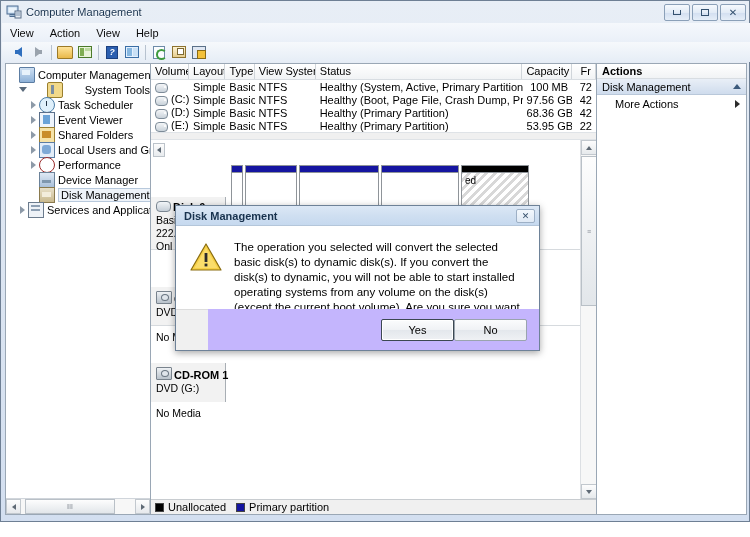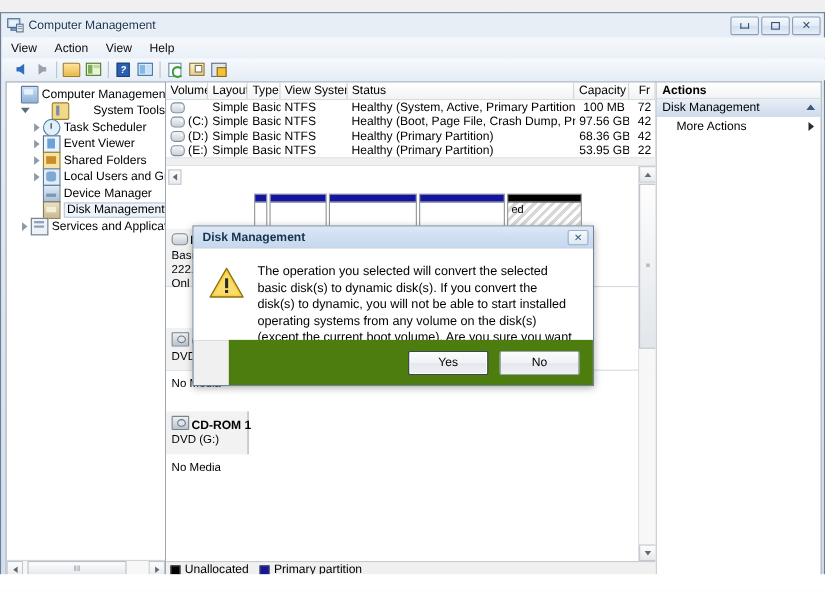--- a/index.html
+++ b/index.html
@@ -16,21 +16,21 @@
     position: absolute;
     left: 0; top: 0;
     width: 750px; height: 537px;
     background: #f0f0f0;
     box-sizing: border-box;
   }
 
   
   .win-frame {
     position: absolute;
-    left: 0; top: 11px; width: 750px; height: 522px;
+    left: 0; top: 0; width: 750px; height: 522px;
     background: linear-gradient(to bottom, #e8eef6 0%, #dde6f2 45%, #d3dff0 100%);
     border: 1px solid #6e7f94;
     box-sizing: border-box;
   }
   .titlebar {
     position: absolute; left: 0; top: 0; width: 100%; height: 21px;
     display: flex; align-items: center;
   }
   .title-icon {
     width: 16px; height: 16px; margin-left: 5px; margin-right: 4px;
@@ -350,23 +350,23 @@
   }
   .dlg-body {
     position:absolute; left:0; top:20px; right:0; height:84px;
     background:#ffffff; border-bottom:1px solid #dcdcdc;
     display:flex; padding:14px 14px 10px 14px; box-sizing:border-box;
   }
   .warn-icon { width:32px;height:30px; flex:none; margin-right:12px; margin-top:2px;}
   .dlg-text { font-size:11.5px; line-height:15px; color:#000; }
   .dlg-footer {
     position:absolute; left:0; right:0; bottom:0; height:41px;
-    background:#4d7c0f;
+    background:#c4b5fd;
     display:flex; align-items:center; justify-content:flex-end;
-    padding-right:12px; gap:10px; box-sizing:border-box;margin-left:32px;
+    padding-right:12px; box-sizing:border-box;margin-left:32px;
   }
   .dlg-btn {
     width:73px; height:22px; font-size:11px;
     border:1px solid #9aa4ae; border-radius:2px;
     background:linear-gradient(to bottom,#fbfcfd 0%,#f0f2f5 48%,#e3e7ec 49%,#eff1f4 100%);
     display:flex; align-items:center; justify-content:center;
     box-sizing:border-box;
   }
   .dlg-btn.default { border:1px solid #3c4852; box-shadow: inset 0 0 0 1px #ffffff; }
 </style>
@@ -487,20 +487,27 @@
           </div>
 
           <div class="tnode ind2">
             <span class="expander">
                 <i class="tri closed"></i>
               </span>
             <span class="ticon icn-users"></span>
             <span class="tlabel">Local Users and Groups</span>
           </div>
 
+          <div class="tnode ind2">
+            <span class="expander">
+                <i class="tri closed"></i>
+              </span>
+            <span class="ticon icn-perf"></span>
+            <span class="tlabel">Performance</span>
+          </div>
 
           <div class="tnode ind2">
             <span class="expander"></span>
             <span class="ticon icn-devmgr"></span>
             <span class="tlabel">Device Manager</span>
           </div>
 
 
           <div class="tnode ind2 selected">
             <span class="expander"></span>

